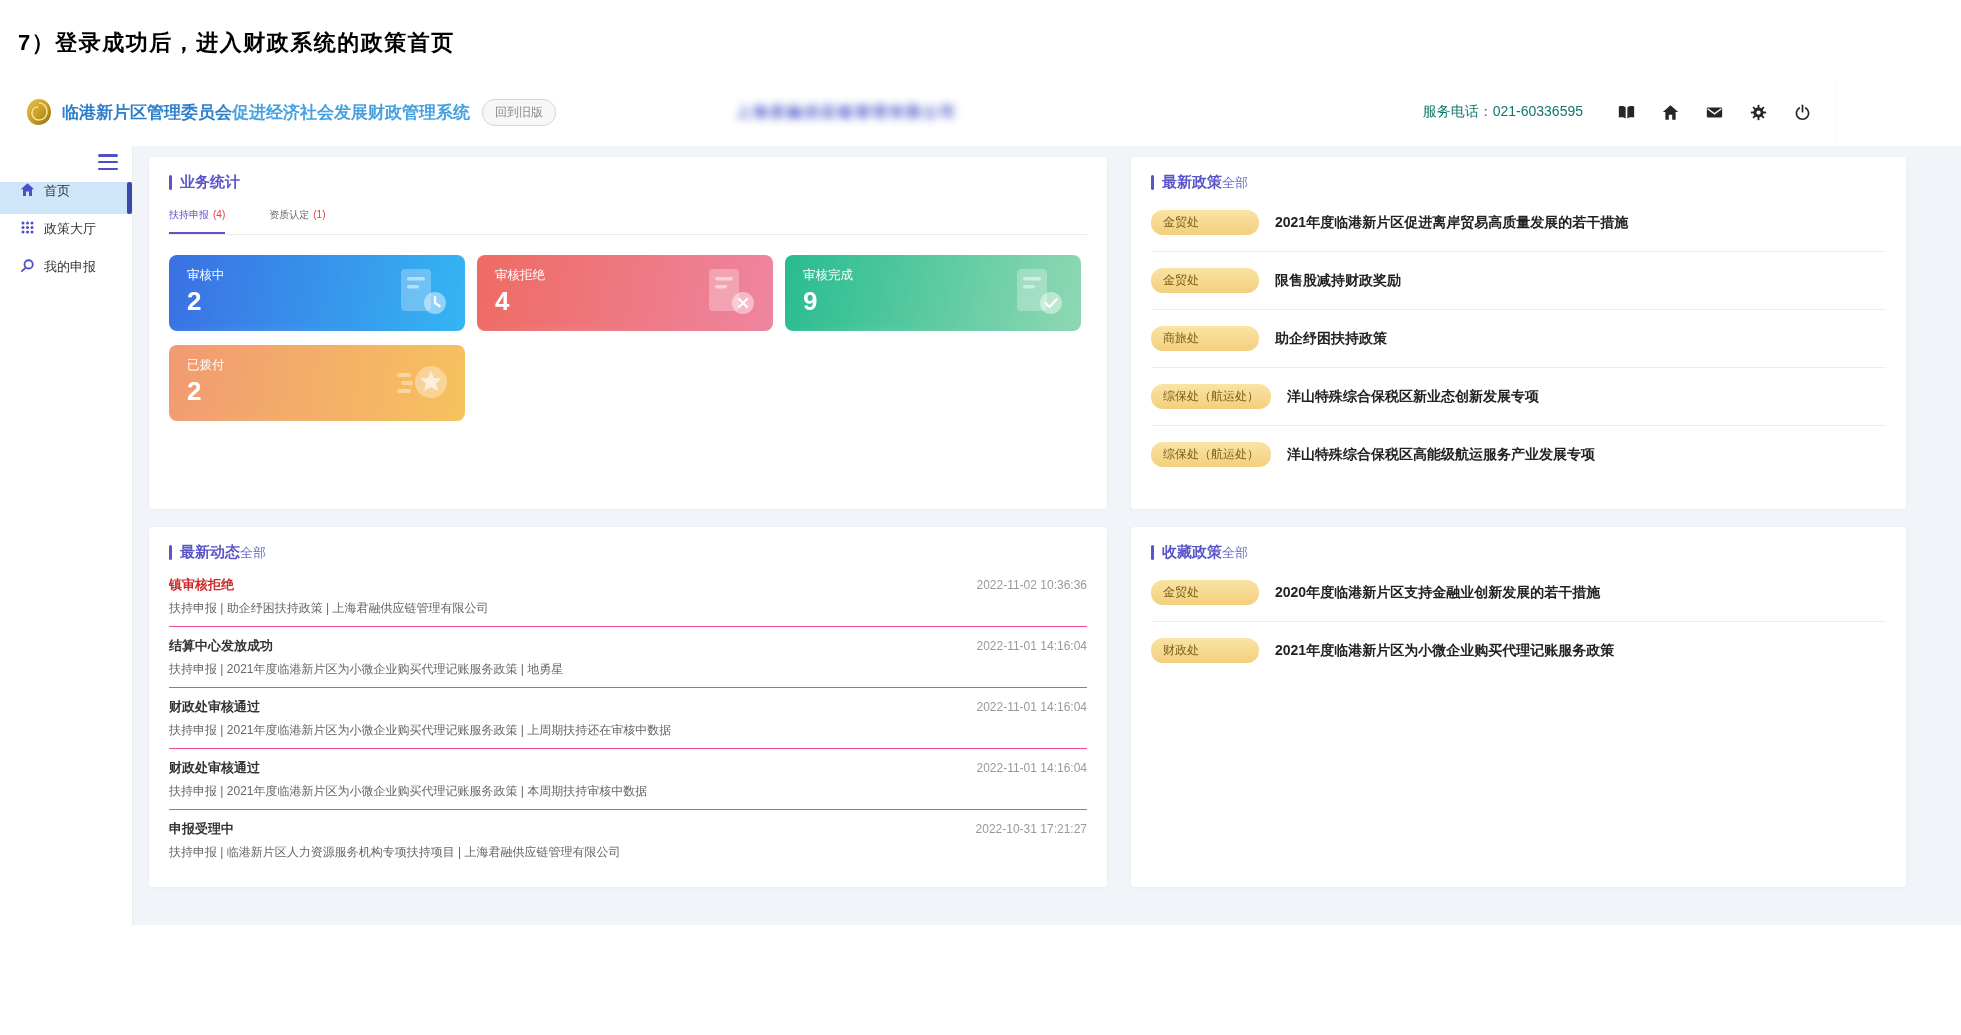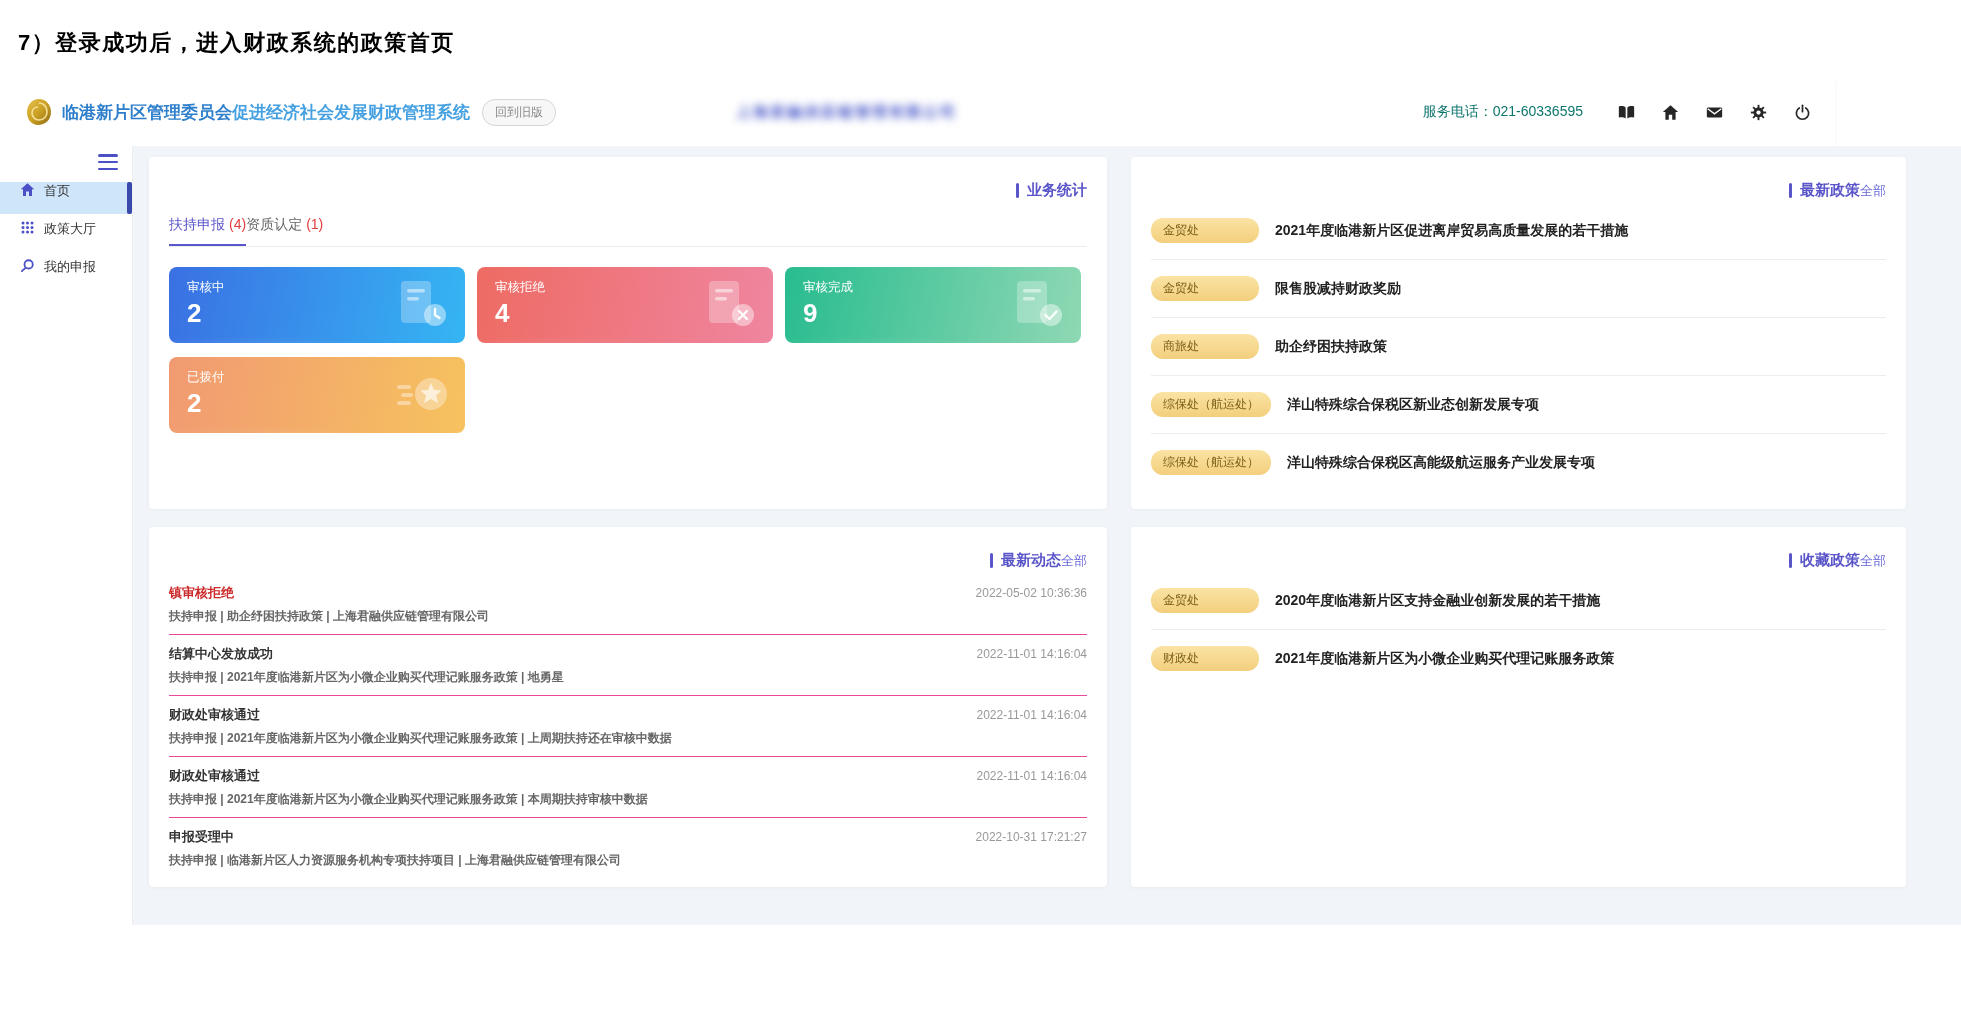--- a/index.html
+++ b/index.html
@@ -30,27 +30,27 @@
   .menu { margin-top:36px; }
   .menu-item { display:flex; align-items:flex-start; height:32px; padding-left:20px; margin-bottom:6px; font-size:13px; color:#333; cursor:pointer; }
   .menu-item.active { background:#cfe6fa; }
   .menu-item .micon { width:15px; height:15px; margin-right:9px; display:inline-flex; }
   .menu-item .micon svg { width:15px; height:15px; }
   .side-scroll { position:absolute; right:0; top:36px; width:5px; height:32px; background:#3949ab; border-radius:2px; }
 
   .content { flex:1; background:#f1f4f8; padding:11px 54px 0 16px; display:grid; grid-template-columns:958px 775px; grid-template-rows:352px 360px; column-gap:24px; row-gap:18px; align-content:start; }
   .card { background:#fff; border-radius:4px; box-shadow:0 1px 4px rgba(0,0,0,.04); padding:16px 20px; overflow:hidden; }
 
-  .panel-head { display:flex; align-items:center; justify-content:flex-end;margin-top:8px; }
+  .panel-head { display:flex; align-items:center; justify-content:flex-start; }
   .panel-title { display:flex; align-items:center; font-size:15px; font-weight:bold; color:#5a55c8; }
   .panel-title .bar { width:3px; height:15px; background:#5a55c8; border-radius:2px; margin-right:8px; }
   .all-link { font-size:13px; color:#6a6ad8; cursor:pointer; }
 
   
-  .tabs { display:flex; margin-top:16px; border-bottom:1px solid #ebebeb; font-size:14px; }
+  .tabs { display:flex; gap:44px; margin-top:16px; border-bottom:1px solid #ebebeb; font-size:10px; }
   .tab { padding-bottom:10px; cursor:pointer; color:#666; }
   .tab .cnt { color:#e23c3c; margin-left:4px; }
   .tab.active { color:#5a55c8; border-bottom:2px solid #5a55c8; }
 
   .stat-grid { margin-top:20px; display:grid; grid-template-columns:repeat(3,296px); gap:14px 12px; }
   .stat-card { position:relative; height:76px; border-radius:8px; color:#fff; padding:12px 18px; cursor:pointer; overflow:hidden; }
   .stat-card.blue   { background:linear-gradient(100deg,#3a70e3,#35b5f3); }
   .stat-card.red    { background:linear-gradient(100deg,#ee6b63,#ef85a0); }
   .stat-card.green  { background:linear-gradient(100deg,#28bc8f,#8fd8b4); }
   .stat-card.orange { background:linear-gradient(100deg,#f19a72,#f6c25e); }
@@ -67,21 +67,21 @@
   .ptitle { margin-left:16px; font-size:14px; font-weight:bold; color:#222; }
 
   
   .ulist { margin-top:4px; }
   .urow { padding:10px 0 9px; border-bottom:1px solid #ec4899; cursor:pointer; }
   .urow:last-child { border-bottom:none; }
   .uhead { display:flex; justify-content:space-between; align-items:baseline; }
   .ustatus { font-size:13px; font-weight:bold; color:#333; }
   .ustatus.hl { color:#cc2a2a; }
   .utime { font-size:12px; color:#999; }
-  .udesc { margin-top:6px; font-size:12px; color:#666;font-weight:bold; }
+  .udesc { margin-top:6px; font-size:12px; color:#666; }
 </style>
 </head>
 <body>
 
 <div class="page">
 
   <div class="annotation">7）登录成功后，进入财政系统的政策首页</div>
 
   <div class="header">
     <svg class="logo" viewBox="0 0 30 30">
@@ -292,21 +292,21 @@
           <div class="panel-title">
             <span class="bar"></span>
             <span>最新动态</span>
           </div>
           <span class="all-link">全部</span>
         </div>
         <div class="ulist">
           <div class="urow">
             <div class="uhead">
               <span class="ustatus hl">镇审核拒绝</span>
-              <span class="utime">2022-05-02 10:36:36</span>
+              <span class="utime">2022-11-02 10:36:36</span>
             </div>
             <div class="udesc">扶持申报 | 助企纾困扶持政策 | 上海君融供应链管理有限公司</div>
           </div>
           <div class="urow">
             <div class="uhead">
               <span class="ustatus">结算中心发放成功</span>
               <span class="utime">2022-11-01 14:16:04</span>
             </div>
             <div class="udesc">扶持申报 | 2021年度临港新片区为小微企业购买代理记账服务政策 | 地勇星</div>
           </div>

